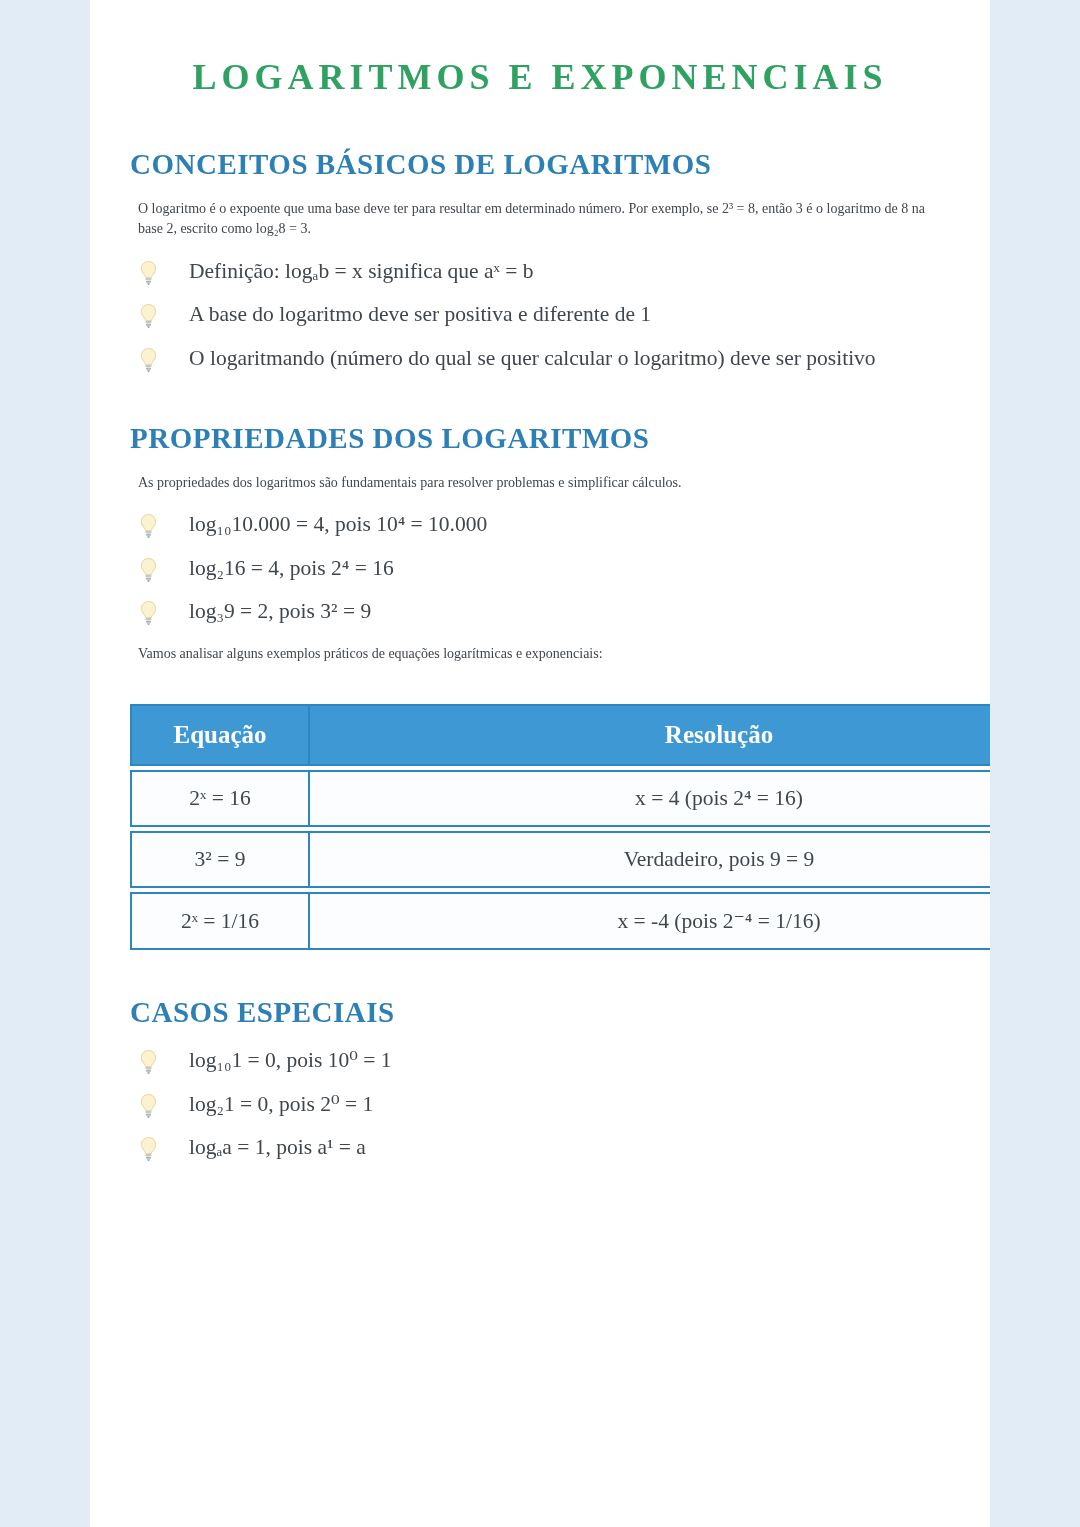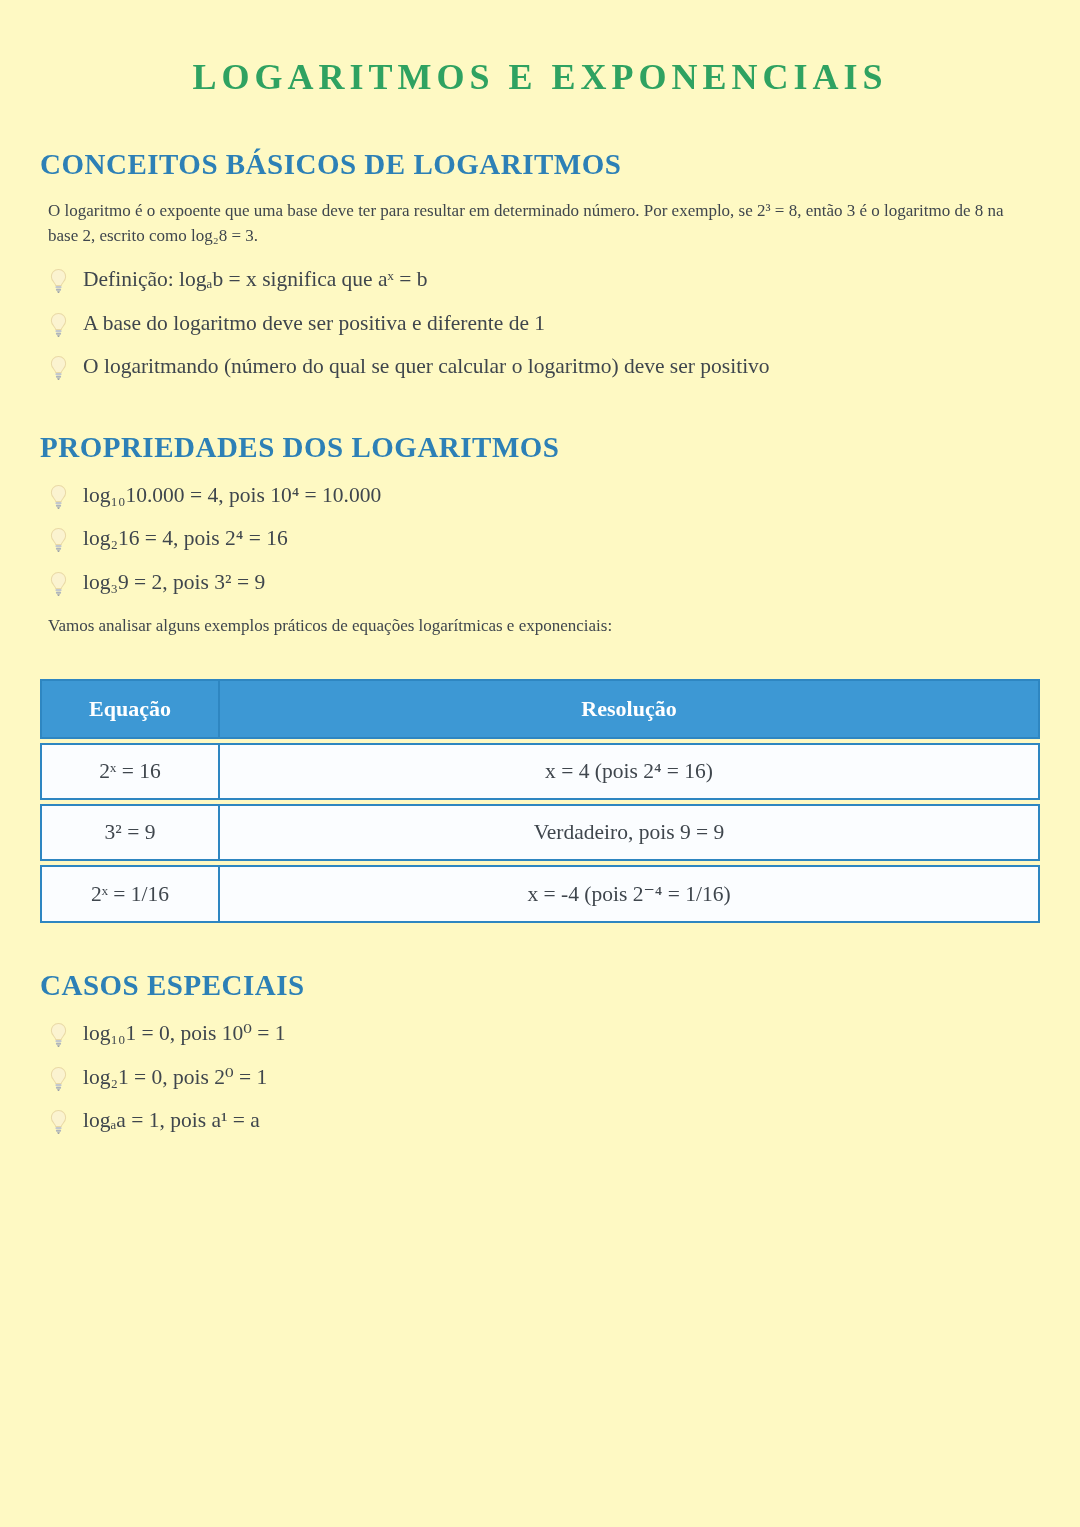--- a/index.html
+++ b/index.html
@@ -2,25 +2,25 @@
 <html><head>
 <meta charset="utf-8">
 <style>
   html, body {
     margin: 0;
     padding: 0;
     background: #e2ecf6;
   }
   .page {
     position: relative;
-    width: 1080px;
+    width: 900px;
     min-height: 1527px;
     margin: 0 auto;
     box-sizing: border-box;
-    background: #fef9c3;
+    background: #ffffff;
     font-family: "Liberation Serif", "DejaVu Serif", serif;
     color: #3f464d;
     padding: 56px 40px 60px 40px;
     overflow: hidden;
   }
   .doc-title {
     margin: 0 0 50px 0;
     text-align: center;
     font-size: 36px;
     font-weight: 700;
@@ -30,53 +30,53 @@
   .section-heading {
     margin: 42px 0 18px 0;
     font-size: 29px;
     font-weight: 700;
     letter-spacing: 0.5px;
     color: #2d80b6;
   }
   .section-heading.first { margin-top: 4px; }
   .para {
     margin: 0 0 18px 8px;
-    font-size: 17px;
+    font-size: 14px;
     line-height: 1.45;
     max-width: 965px;
   }
   ul.bullets {
     list-style: none;
     margin: 0 0 10px 0;
     padding: 0 0 0 10px;
   }
   ul.bullets li {
     display: flex;
     align-items: flex-start;
-    gap: 16px;
+    gap: 32px;
     font-size: 21.5px;
     line-height: 1.28;
     margin: 8px 0;
   }
   ul.bullets li .bulb {
     flex: 0 0 auto;
     margin-top: 2px;
   }
   table.exercise-table {
     width: 1000px;
     margin: 36px 0 10px 0;
     border-collapse: separate;
     border-spacing: 0 4px;
     table-layout: fixed;
   }
   table.exercise-table col.col-eq { width: 180px; }
   table.exercise-table th {
     background: #3d98d4;
     color: #ffffff;
-    font-size: 22px;
+    font-size: 25px;
     font-weight: 700;
     padding: 15px 10px;
     text-align: center;
     border: 2px solid #2e86c1;
   }
   table.exercise-table th + th { border-left: 0; }
   table.exercise-table td {
     background: #fbfdff;
     font-size: 21.5px;
     color: #3f464d;
@@ -125,20 +125,21 @@
           <rect x="6.4" y="21" width="7.2" height="2.6" rx="1.2" fill="#c3c8ce"></rect>
           <rect x="6.9" y="24.2" width="6.2" height="2.4" rx="1.2" fill="#afb5bc"></rect>
           <path d="M8.3 27.2 L11.7 27.2 L10.6 29.2 L9.4 29.2 Z" fill="#9aa1a8"></path>
         </svg>
       </span>
       <span>O logaritmando (número do qual se quer calcular o logaritmo) deve ser positivo</span>
     </li>
   </ul>
 
   <h2 class="section-heading">PROPRIEDADES DOS LOGARITMOS</h2>
+  <p class="para">As propriedades dos logaritmos são fundamentais para resolver problemas e simplificar cálculos.</p>
   <ul class="bullets">
     <li>
       <span class="bulb">
         <svg width="17" height="26" viewBox="0 0 20 30">
           <path d="M10 1.5 C4.6 1.5 1.6 5.6 1.6 10 C1.6 13 3.1 15 4.7 16.8 C5.8 18 6.5 19 6.7 20.3 L13.3 20.3 C13.5 19 14.2 18 15.3 16.8 C16.9 15 18.4 13 18.4 10 C18.4 5.6 15.4 1.5 10 1.5 Z" fill="#fbf3d0" stroke="#e9d9a6" stroke-width="1.2"></path>
           <rect x="6.4" y="21" width="7.2" height="2.6" rx="1.2" fill="#c3c8ce"></rect>
           <rect x="6.9" y="24.2" width="6.2" height="2.4" rx="1.2" fill="#afb5bc"></rect>
           <path d="M8.3 27.2 L11.7 27.2 L10.6 29.2 L9.4 29.2 Z" fill="#9aa1a8"></path>
         </svg>
       </span>

